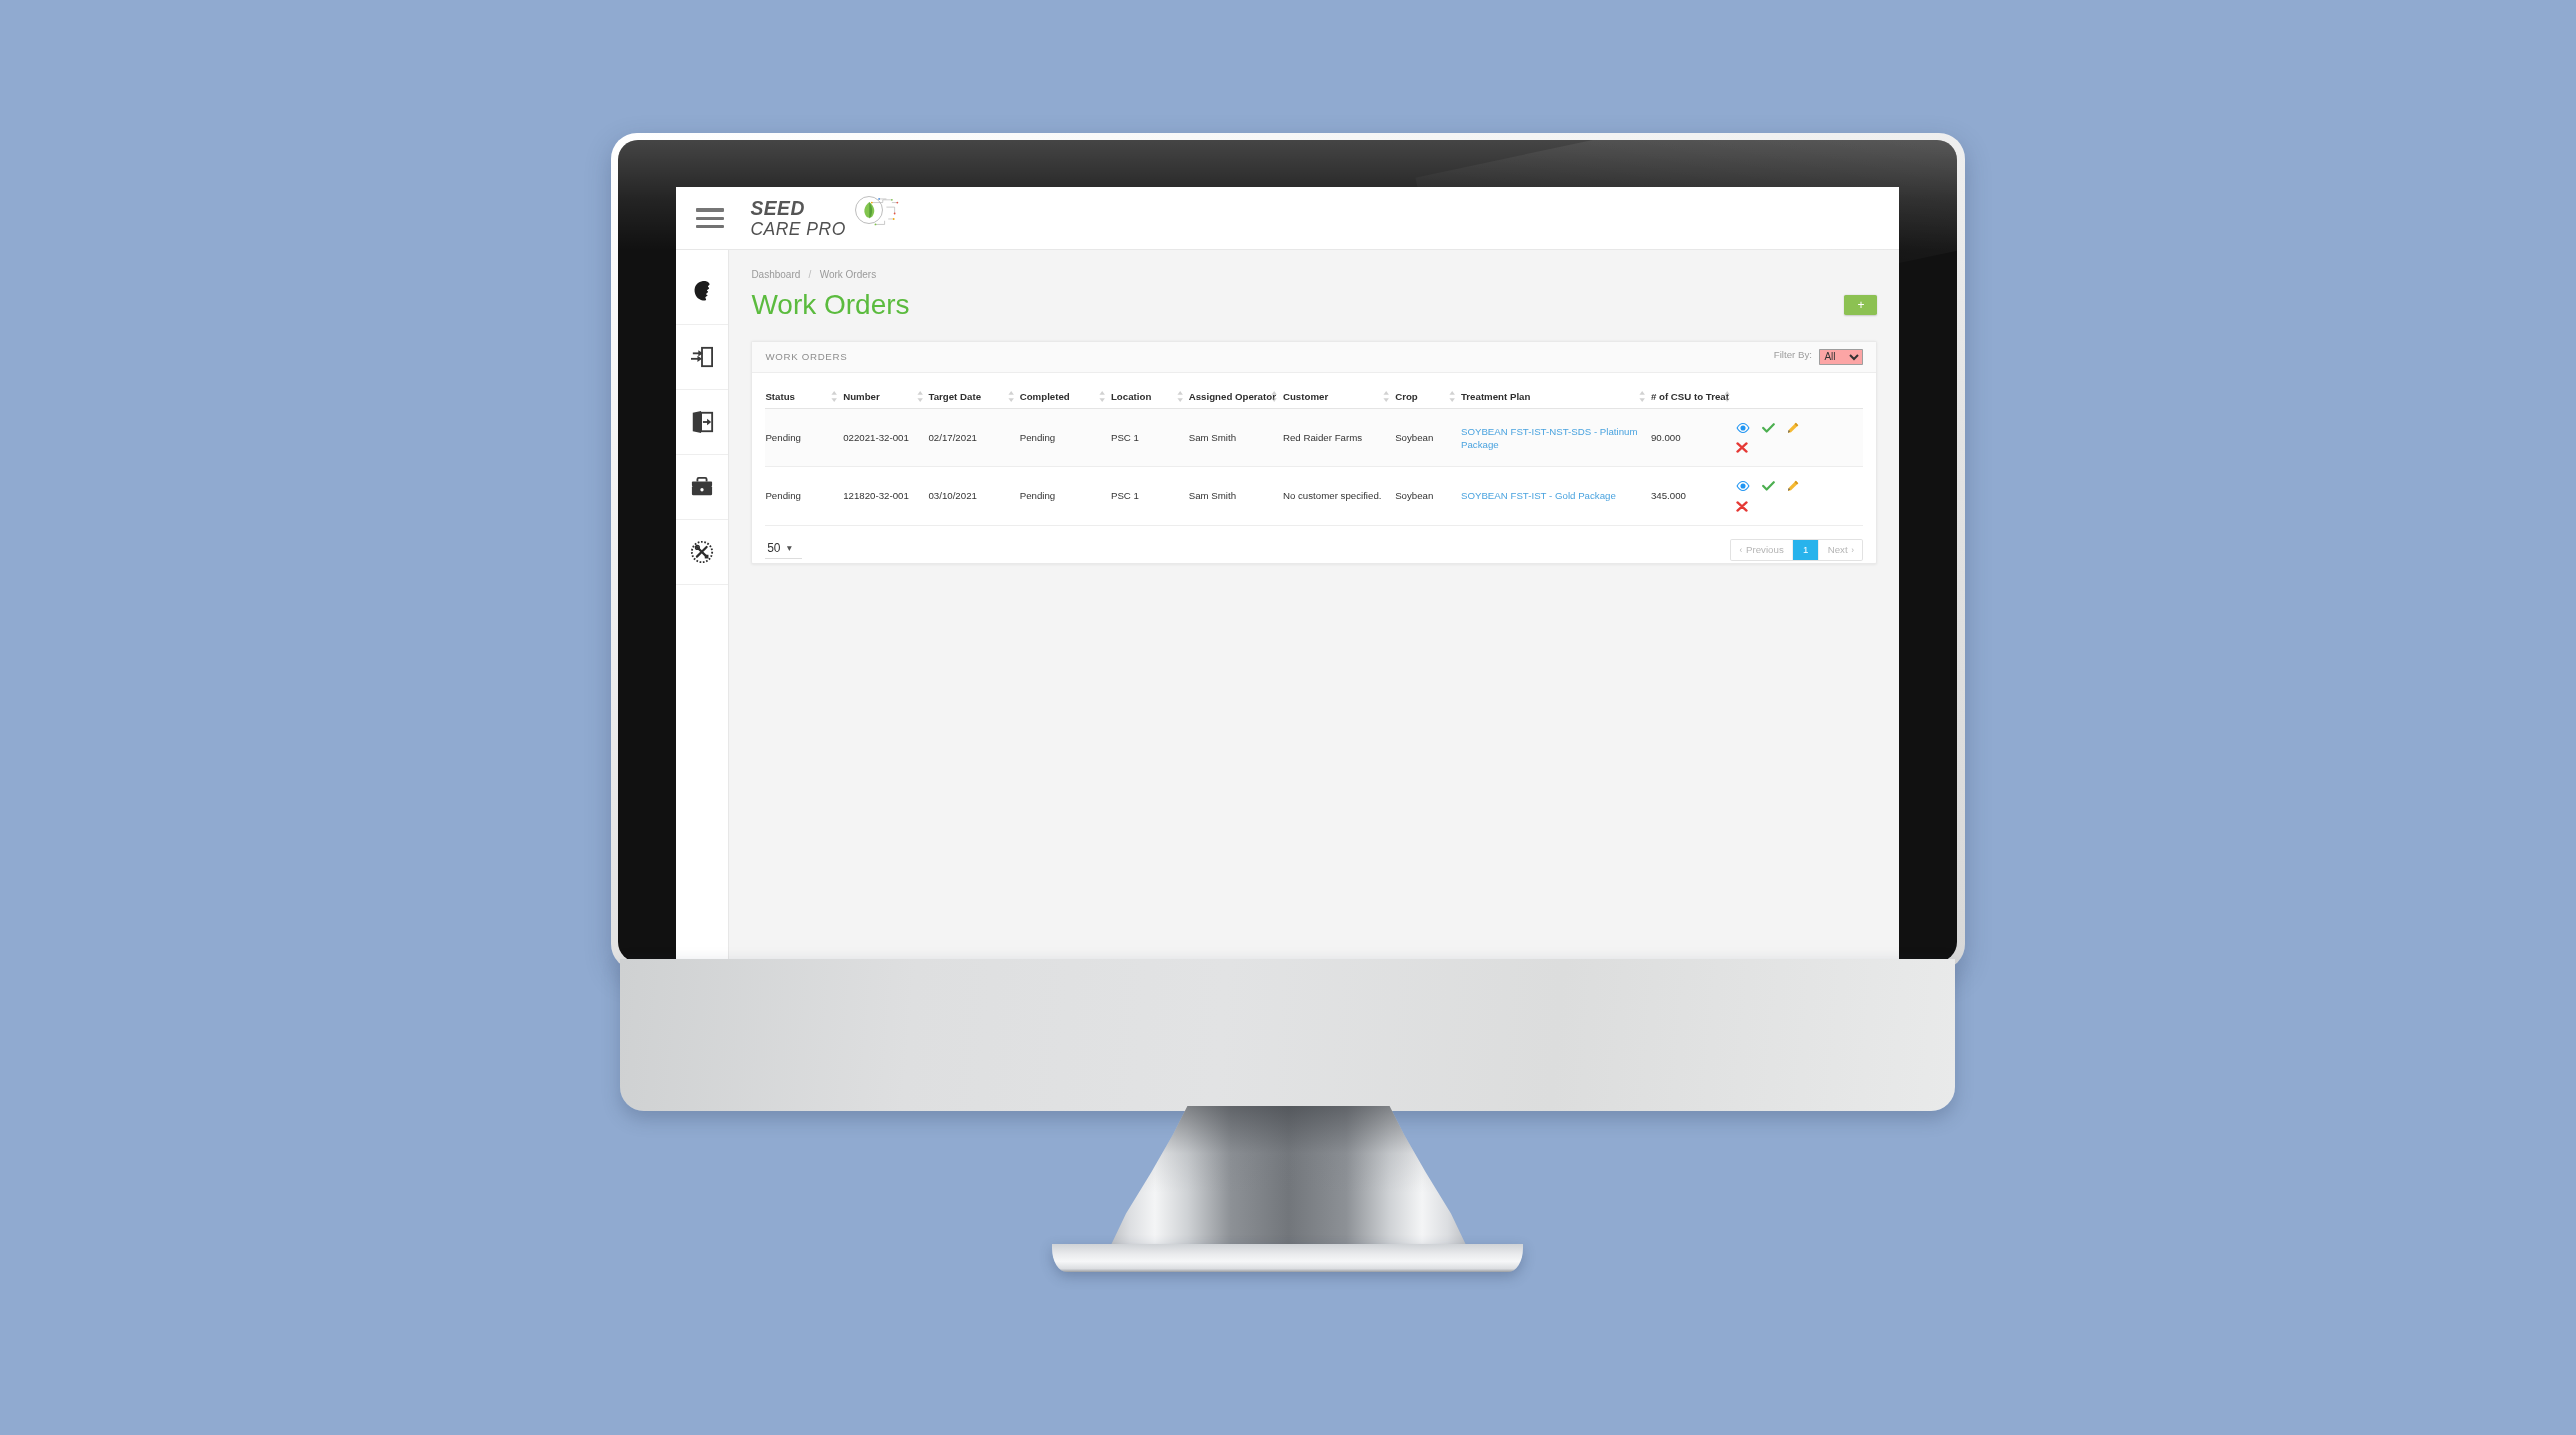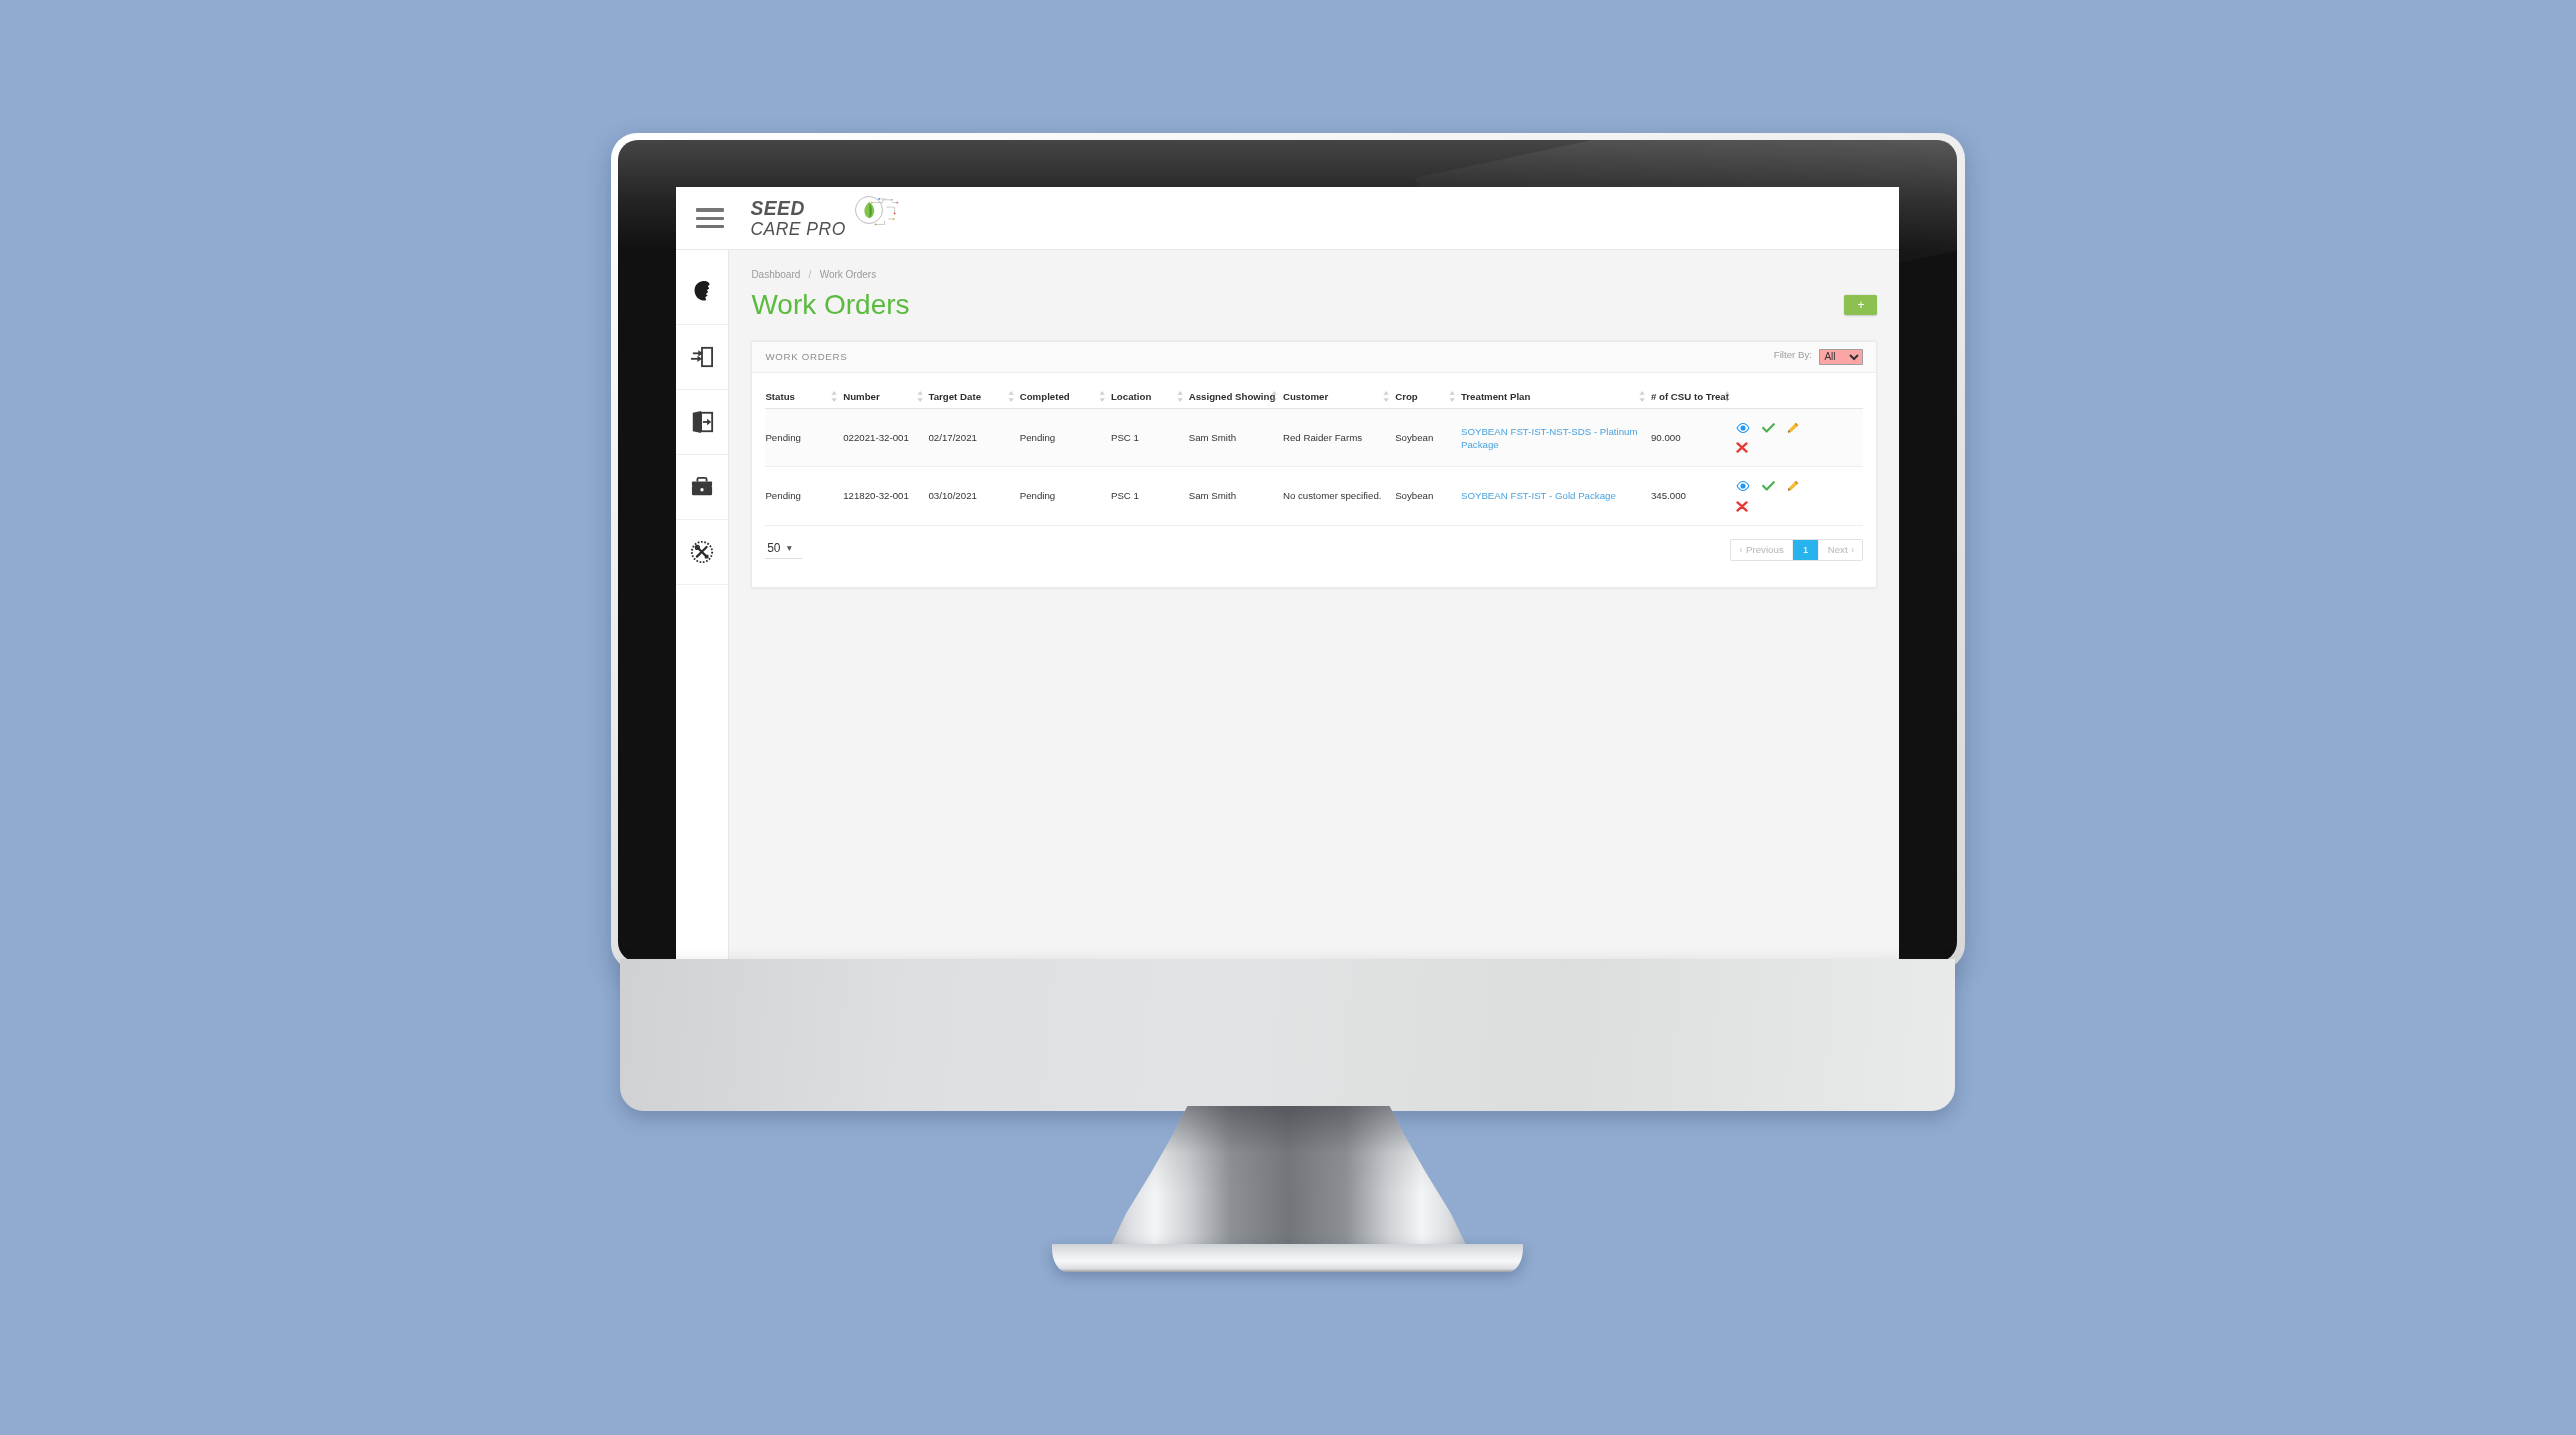--- a/index.html
+++ b/index.html
@@ -391,21 +391,21 @@
   .c-crop   { width: 44px; }
   .c-plan   { width: 127px; margin-left: 31px; }
   .c-csu    { width: 57px; }
   .c-act    { width: 85px; }
 
   
   .table-foot {
     display: flex;
     align-items: center;
     justify-content: space-between;
-    padding: 13px 0 26px 0;
+    padding: 13px 0 2px 0;
   }
   .pagesize {
     display: flex;
     align-items: center;
     gap: 4.6px;
     border-bottom: 0.9px solid #dddddd;
     padding: 0 3.7px 2.8px 1.8px;
     width: 37px;
     cursor: pointer;
   }
@@ -596,21 +596,21 @@
                       </svg>
                     </th>
                     <th class="c-loc">
                       <span>Location</span>
                       <svg class="sort-ind" viewBox="0 0 7 12">
                         <path d="M3.5 0 L6.5 4 H0.5 Z" fill="#9a9a9a"></path>
                         <path d="M3.5 12 L6.5 8 H0.5 Z" fill="#9a9a9a"></path>
                       </svg>
                     </th>
                     <th class="c-oper">
-                      <span>Assigned Showing</span>
+                      <span>Assigned Operator</span>
                       <svg class="sort-ind" viewBox="0 0 7 12">
                         <path d="M3.5 0 L6.5 4 H0.5 Z" fill="#9a9a9a"></path>
                         <path d="M3.5 12 L6.5 8 H0.5 Z" fill="#9a9a9a"></path>
                       </svg>
                     </th>
                     <th class="c-cust">
                       <span>Customer</span>
                       <svg class="sort-ind" viewBox="0 0 7 12">
                         <path d="M3.5 0 L6.5 4 H0.5 Z" fill="#9a9a9a"></path>
                         <path d="M3.5 12 L6.5 8 H0.5 Z" fill="#9a9a9a"></path>

